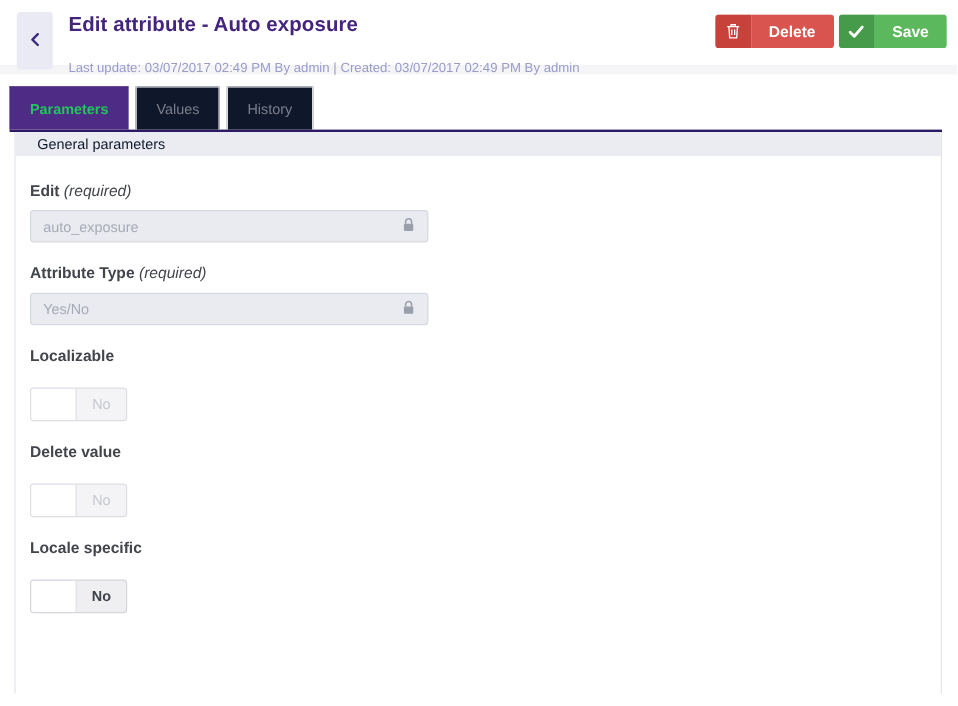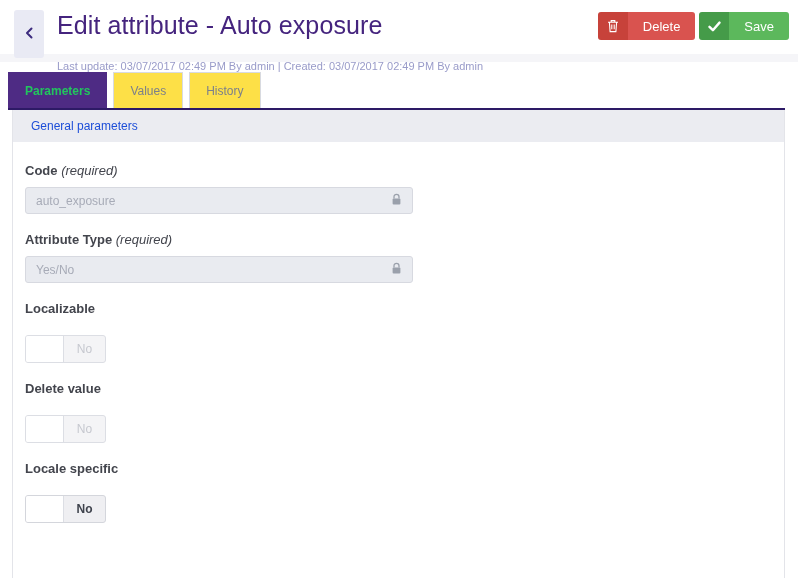--- a/index.html
+++ b/index.html
@@ -5,48 +5,48 @@
   * { box-sizing: border-box; margin: 0; padding: 0; }
   html, body { background: #fff; }
   body { font-family: "Liberation Sans", sans-serif; }
   .screen { position: relative; width: 798px; height: 588px; background: #fff; overflow: hidden; }
 
   
   .page-header { position: relative; height: 62px; border-bottom: 8px solid #f5f5f8; display: flex; align-items: flex-start; }
   .back-btn { margin: 10px 0 0 14px; width: 30px; height: 48px; background: #e9eaf4; border: none;
               border-radius: 3px; cursor: pointer; display: flex; align-items: center; justify-content: center; }
   .header-text { margin-left: 13px; padding-top: 11px; }
-  .page-title { font-size: 25px; font-weight: 400; color: #45247e; letter-spacing: .1px; }
+  .page-title { font-size: 17px; font-weight: 700; color: #45247e; letter-spacing: .1px; }
   .page-meta { margin-top: 20px; font-size: 11px; color: #999bc9; }
   .header-actions { position: absolute; top: 12px; right: 9px; display: flex; gap: 4px; }
   .seg-btn { display: flex; align-items: stretch; height: 28px; border: none; border-radius: 3px; overflow: hidden;
              cursor: pointer; padding: 0; font-family: inherit; }
   .seg-btn .icon-seg { width: 30px; display: flex; align-items: center; justify-content: center; }
-  .seg-btn .label-seg { padding: 0 15px; display: flex; align-items: center; color: #fff; font-size: 13px; font-weight: normal; text-align: right; }
+  .seg-btn .label-seg { padding: 0 15px; display: flex; align-items: center; color: #fff; font-size: 13px; font-weight: bold; text-align: right; }
   .btn-delete .icon-seg { background: #c7423a; }
   .btn-delete .label-seg { background: #d9534f; }
   .btn-save .icon-seg { background: #459b49; }
   .btn-save .label-seg { background: #5cb85c; }
 
   
   .tabs-row { margin: 10px 13px 0 8px; display: flex; gap: 6px; border-bottom: 2px solid #2d1a66; }
   .tab { height: 36px; padding: 0 16px; display: flex; align-items: center; justify-content: center;
-         background: #fde047; border: 1px solid #d8dae0; border-bottom: none; font-size: 12px; color: #7b7f8b;
+         background: #0f172a; border: 1px solid #d8dae0; border-bottom: none; font-size: 12px; color: #7b7f8b;
          cursor: pointer; min-width: 63px; }
   .tab.active { background: #4e2b84; border-color: #4e2b84; color: #22c55e; font-weight: bold; min-width: 91px; }
 
   
   .content-panel { margin: 0 13px 0 12px; height: 468px; border-left: 1px solid #e3e4e9; border-right: 1px solid #e3e4e9; }
-  .section-header { height: 32px; background: #ebecf1; display: flex; align-items: center; padding-left: 18px;
-                    font-size: 12px; color: #1d4ed8; }
+  .section-header { height: 20px; background: #ebecf1; display: flex; align-items: center; padding-left: 18px;
+                    font-size: 12px; color: #0f172a; }
   .form-area { padding: 21px 0 0 12px; }
   .field { margin-bottom: 18px; }
   .field-label { font-size: 13px; color: #43454d; font-weight: bold; line-height: 15px; }
   .field-label .req { font-weight: 400; font-style: italic; }
-  .text-input { margin-top: 9px; width: 388px; height: 27px; background: #e9ebf0; border: 1px solid #d7d9e0;
+  .text-input { margin-top: 9px; width: 332px; height: 27px; background: #e9ebf0; border: 1px solid #d7d9e0;
                 border-radius: 3px; display: flex; align-items: center; justify-content: space-between;
                 padding: 0 10px; font-size: 12px; color: #a7abb7; }
   .switch { margin-top: 19px; width: 81px; height: 28px; display: flex; border: 1px solid #dcdee4; border-radius: 3px;
             overflow: hidden; background: #f4f4f6; }
   .switch .handle { width: 38px; background: #fff; border-right: 1px solid #dcdee4; }
   .switch .state { flex: 1; display: flex; align-items: center; justify-content: center; font-size: 12px; color: #c6c8cf; }
   .switch.enabled { border-color: #d4d6dc; background: #efeff2; cursor: pointer; }
   .switch.enabled .state { color: #3f434d; font-weight: bold; }
 </style>
 </head>
@@ -93,21 +93,21 @@
     <div class="tab">History</div>
   </div>
 
   <div class="content-panel">
     <div class="section-header">General parameters</div>
 
     <div class="form-area">
 
       <div class="field">
         <div class="field-label">
-          <span>Code</span> <span class="req">(required)</span>
+          <span>Edit</span> <span class="req">(required)</span>
         </div>
         <div class="text-input">
           <span>auto_exposure</span>
           <span>
             <svg width="11" height="13" viewBox="0 0 11 13">
                 <path d="M3 5.5V3.8a2.5 2.5 0 0 1 5 0v1.7" stroke="#9aa0ab" stroke-width="1.3" fill="none"></path>
                 <rect x="1.6" y="5.5" width="7.8" height="6" rx="1" fill="#9aa0ab"></rect>
               </svg>
           </span>
         </div>

